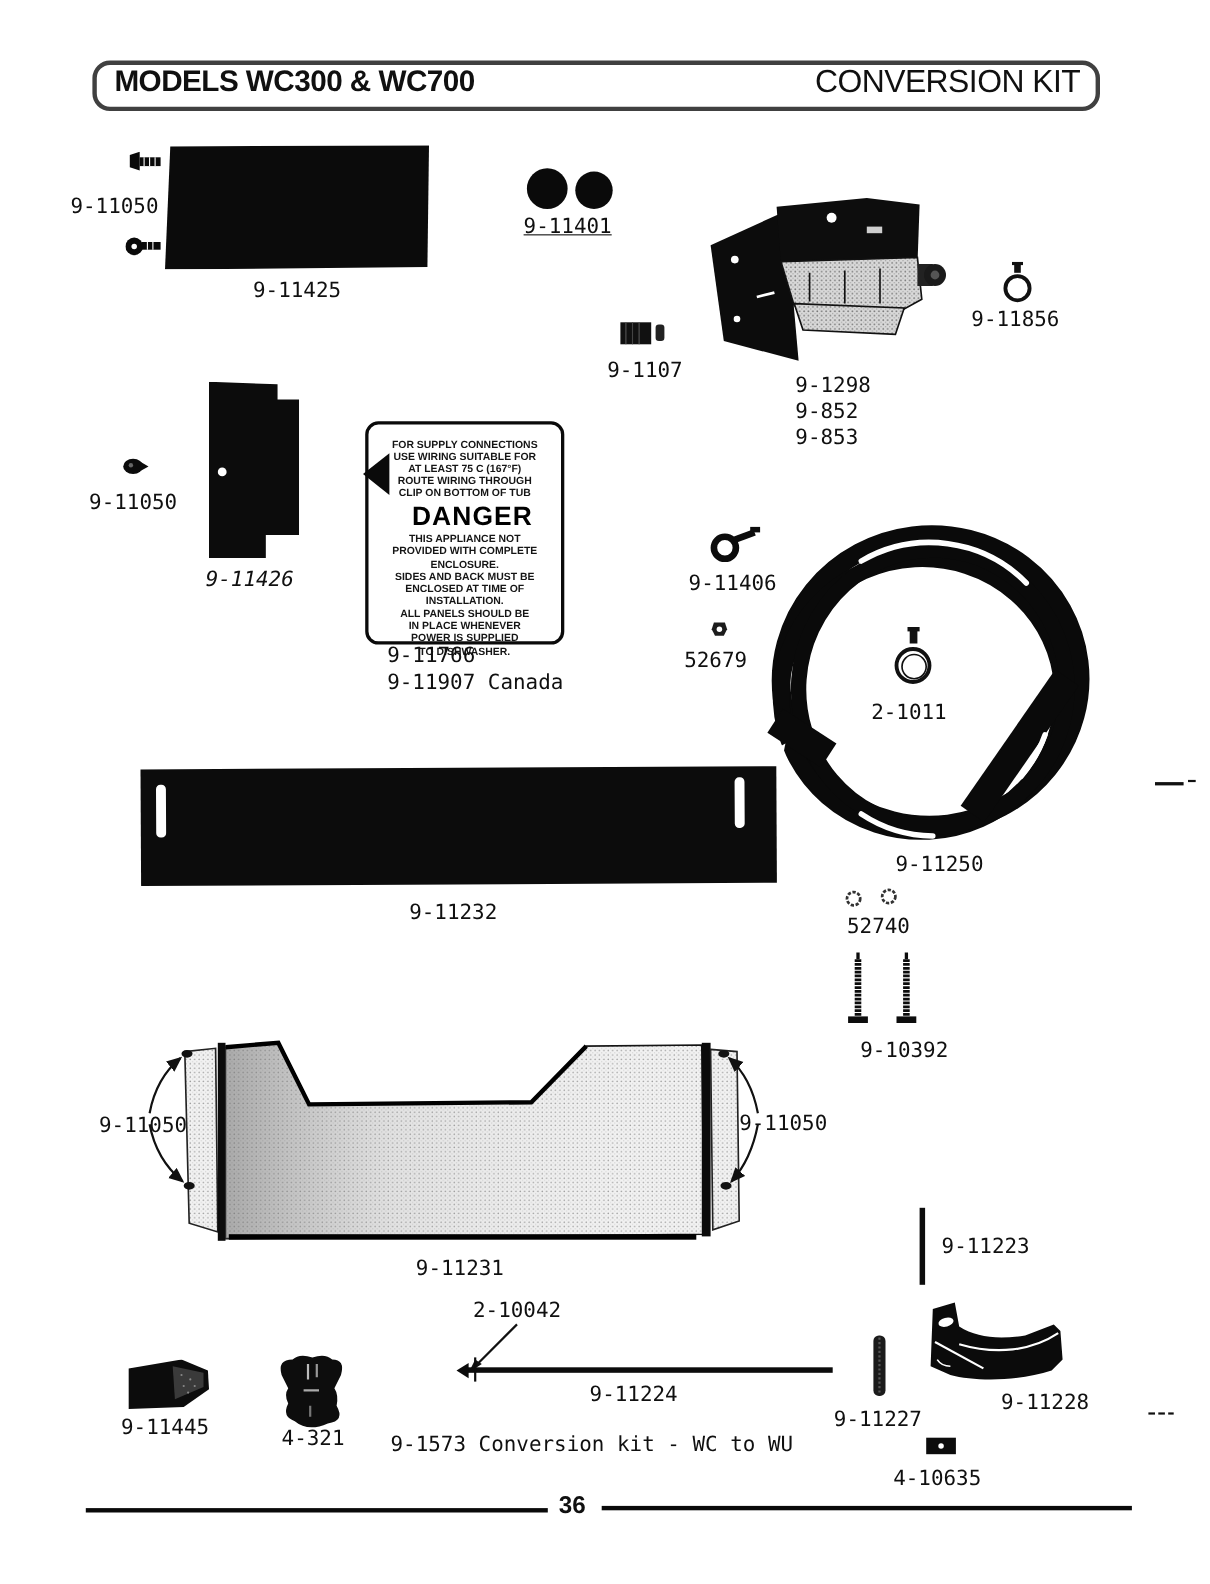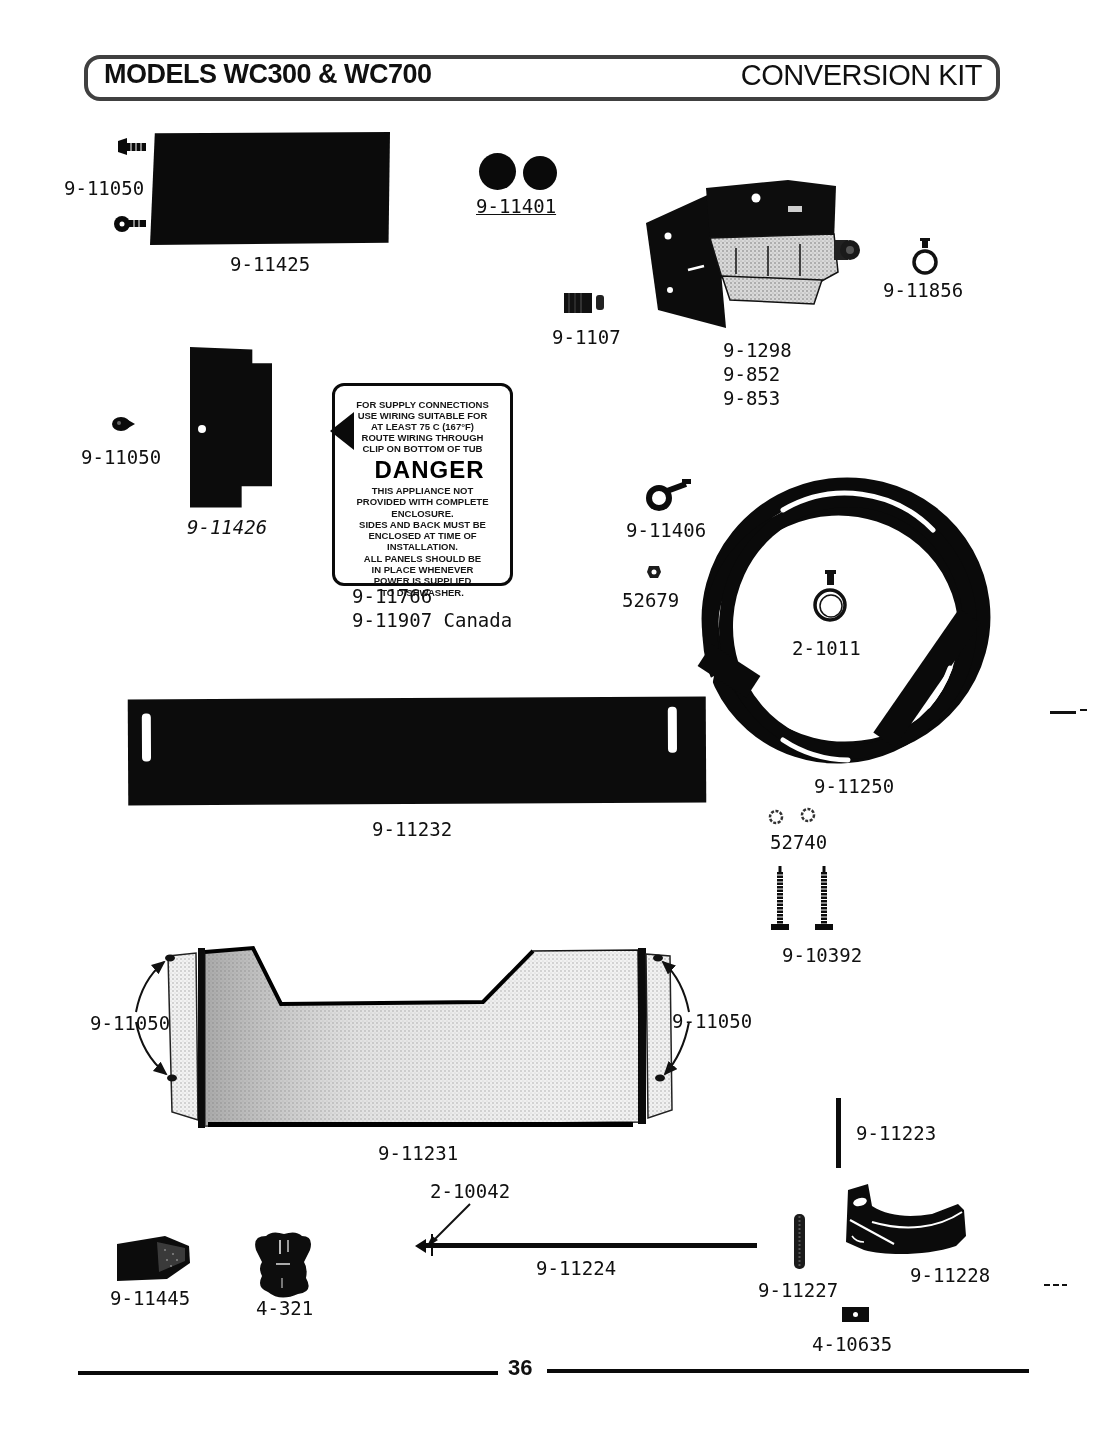--- a/index.html
+++ b/index.html
@@ -293,20 +293,21 @@
 
   <svg class="shape" style="left:250px;top:1230px;" width="70" height="75" viewBox="0 0 70 75">
     <path d="M6,20 Q2,6 16,6 Q22,0 34,4 Q46,0 52,6 Q64,6 60,20 L54,32 Q58,38 56,48 Q64,62 48,64 Q30,72 18,62 Q6,58 12,46 Q8,38 12,32 Z" fill="#0d0d0d"></path>
     <line x1="30" y1="10" x2="30" y2="24" stroke="#bbb" stroke-width="2"></line>
     <line x1="38" y1="10" x2="38" y2="22" stroke="#999" stroke-width="2"></line>
     <line x1="26" y1="34" x2="40" y2="34" stroke="#aaa" stroke-width="2"></line>
     <line x1="32" y1="48" x2="32" y2="58" stroke="#777" stroke-width="2"></line>
   </svg>
   <div class="lbl" style="left:256px;top:1297px;">4-321</div>
 
+  <div class="lbl" style="left:355px;top:1302px;">9-1573 Conversion kit - WC to WU</div>
 
   <svg class="shape" style="left:792px;top:1212px;" width="16" height="60" viewBox="0 0 16 60">
     <rect x="2" y="2" width="11" height="55" rx="5" fill="#1b1b1b"></rect>
     <line x1="7.5" y1="4" x2="7.5" y2="55" stroke="#555" stroke-width="2" stroke-dasharray="2,2"></line>
   </svg>
   <div class="lbl" style="left:758px;top:1279px;">9-11227</div>
 
   <svg class="shape" style="left:836px;top:1180px;" width="135" height="82" viewBox="0 0 135 82">
     <path d="M12,10 L32,4 L36,26 C52,36 72,38 96,34 L122,24 L128,30 L130,56 L120,66 C90,76 50,76 28,70 L10,62 Z" fill="#0b0b0b"></path>
     <ellipse cx="24" cy="22" rx="7" ry="4" fill="#fff" transform="rotate(-15 24 22)"></ellipse>

